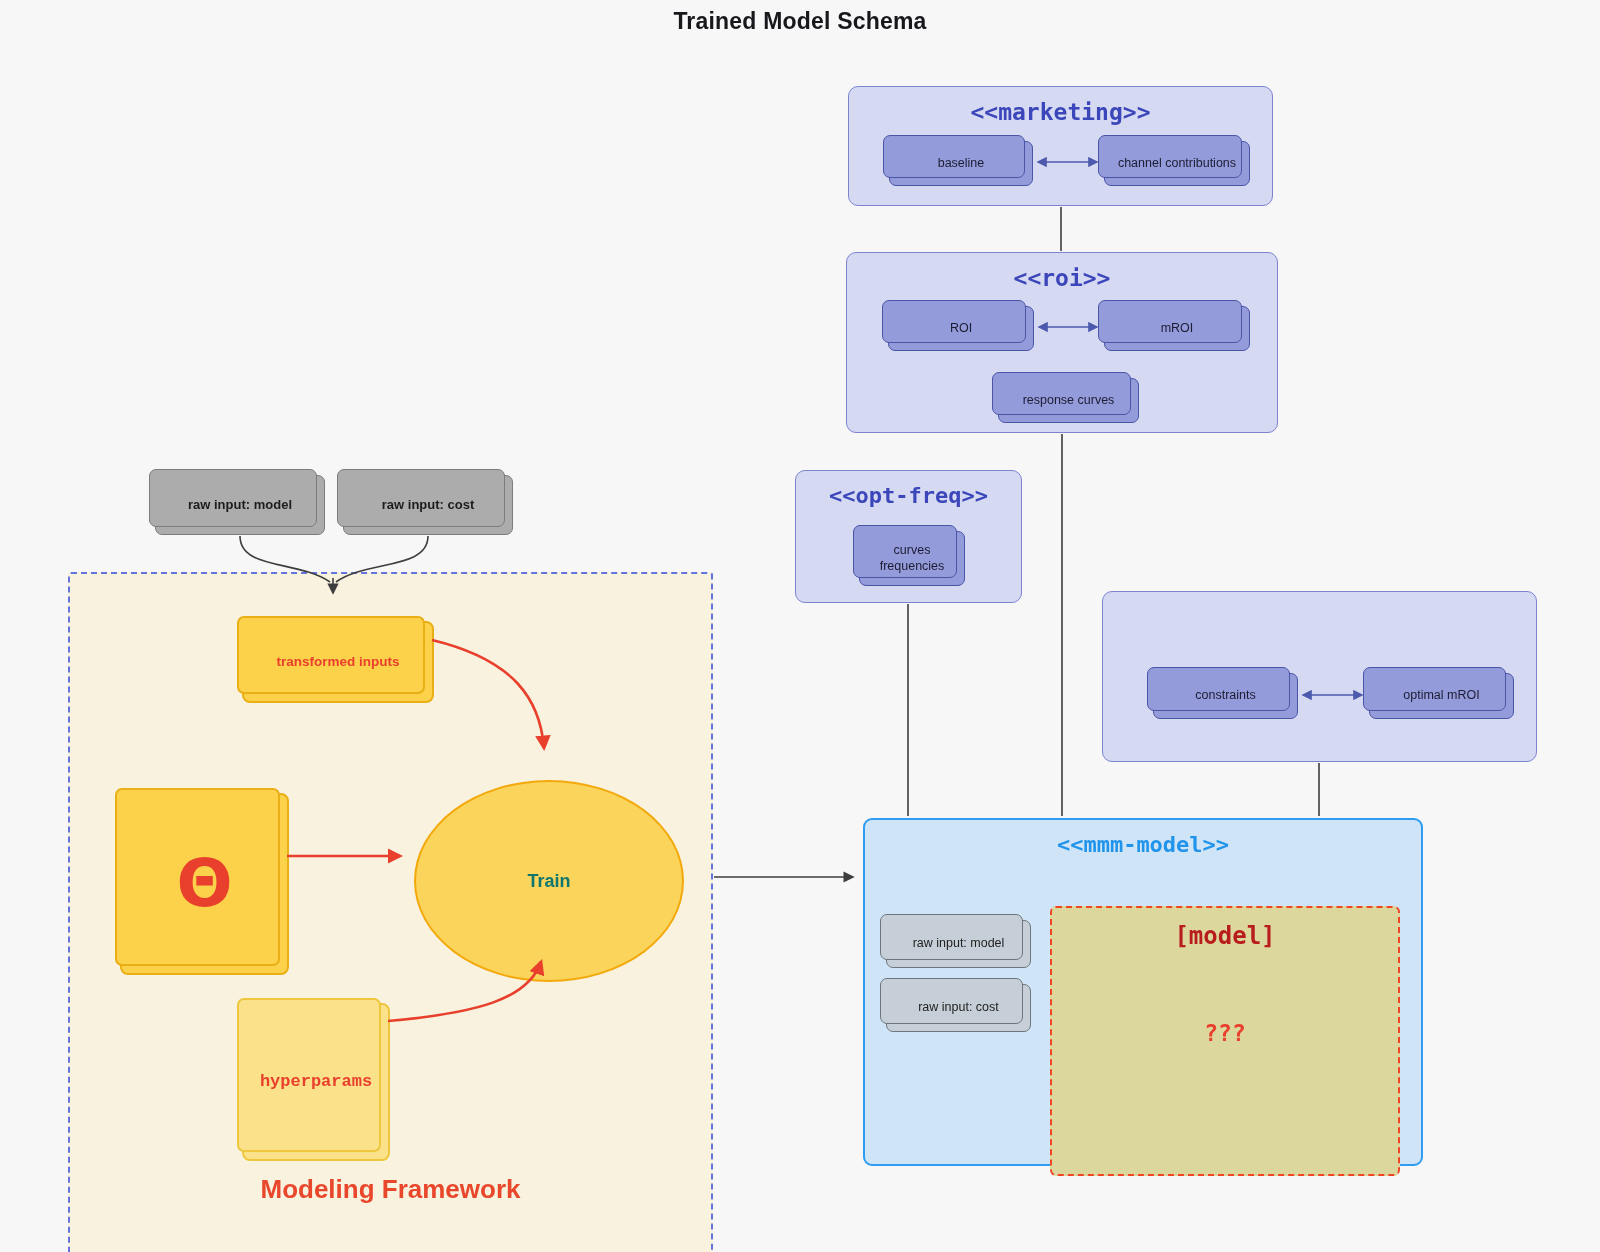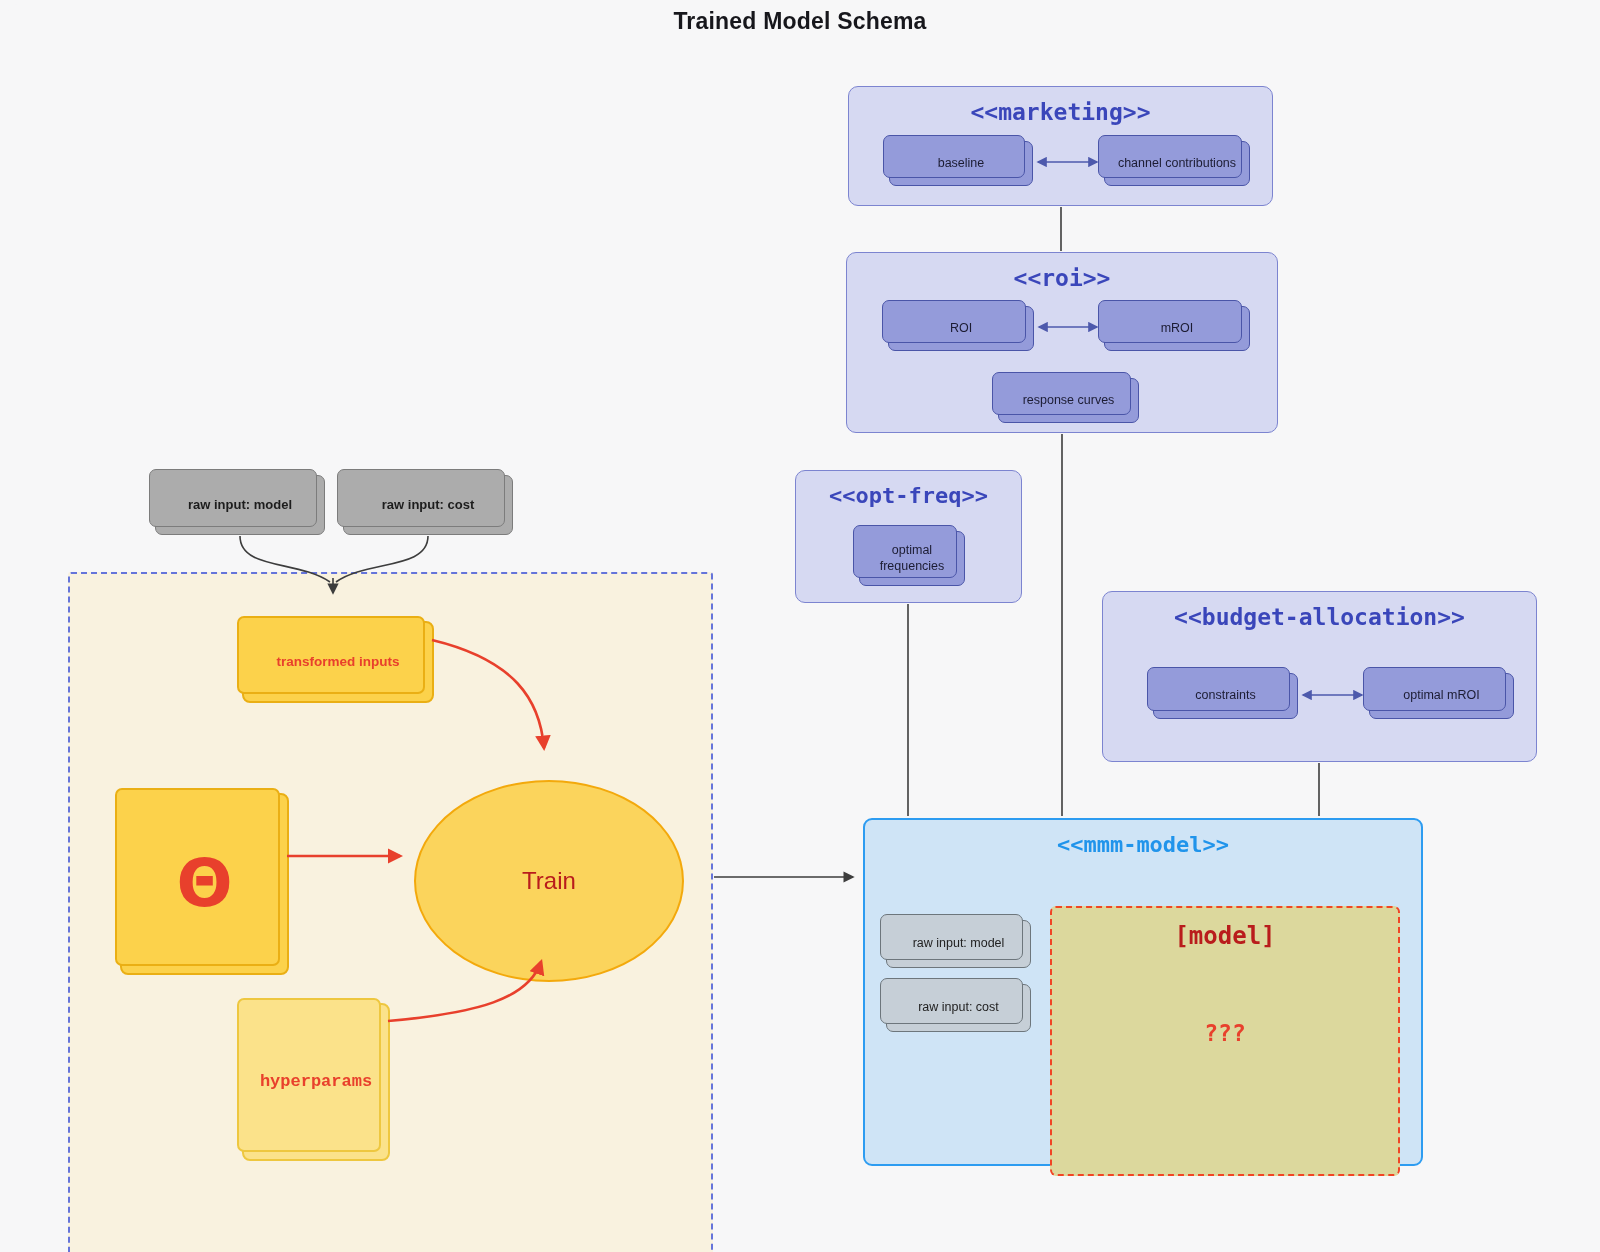--- a/index.html
+++ b/index.html
@@ -29,21 +29,21 @@
   .red-t{color:#e8402c;}
   .mono{font-family:Liberation Mono, monospace;}
 
   
   .framework{position:absolute;left:68px;top:572px;width:645px;height:802px;box-sizing:border-box;
              background:#f9f2df;border:2px dashed #6574da;border-radius:3px;}
   .framework-label{position:absolute;top:600px;left:0;width:100%;text-align:center;
              font-size:26px;font-weight:bold;color:#e8472c;}
   .train{position:absolute;left:344px;top:206px;width:266px;height:198px;border-radius:50%;
          background:#fbd45c;border:2px solid #f3a90c;display:flex;align-items:center;justify-content:center;
-         font-size:24px;font-weight:normal;color:#b91c1c;}
+         font-size:18px;font-weight:bold;color:#0f766e;}
   .theta-glyph{font-family:"DejaVu Sans", sans-serif;font-size:66px;font-weight:bold;color:#e8402c;}
 
   
   .model-dashed{position:absolute;left:185px;top:86px;width:350px;height:270px;box-sizing:border-box;
                 background:#dcd89d;border:2.5px dashed #f14425;border-radius:6px;}
   .model-title{position:absolute;top:14px;left:0;width:100%;text-align:center;
                font-family:"DejaVu Sans Mono", monospace;font-size:24px;font-weight:bold;color:#b91c1c;}
   .model-unknown{position:absolute;top:112px;left:0;width:100%;text-align:center;
                font-family:"DejaVu Sans Mono", monospace;font-size:23px;font-weight:bold;color:#e8402c;}
 
@@ -64,25 +64,24 @@
   </section>
 
   <section class="container purple" style="left:848px;top:86px;width:425px;height:120px;">
     <div class="stereo">&lt;&lt;marketing&gt;&gt;</div>
     <div class="scard pcard" style="left:40px;top:54px;width:144px;height:45px;">baseline</div>
     <div class="scard pcard" style="left:255px;top:54px;width:146px;height:45px;">channel contributions</div>
   </section>
 
   <section class="container purple" style="left:795px;top:470px;width:227px;height:133px;">
     <div class="stereo" style="font-size:22px;">&lt;&lt;opt-freq&gt;&gt;</div>
-    <div class="scard pcard" style="left:63px;top:60px;width:106px;height:55px;padding:0 6px;">optimal frequencies</div>
+    <div class="scard pcard" style="left:63px;top:60px;width:106px;height:55px;padding:0 6px;">curves frequencies</div>
   </section>
 
   <section class="container purple" style="left:1102px;top:591px;width:435px;height:171px;">
-    <div class="stereo">&lt;&lt;budget-allocation&gt;&gt;</div>
     <div class="scard pcard" style="left:50px;top:81px;width:145px;height:46px;">constraints</div>
     <div class="scard pcard" style="left:266px;top:81px;width:145px;height:46px;">optimal mROI</div>
   </section>
 
   <section class="container blue" style="left:863px;top:818px;width:560px;height:348px;">
     <div class="stereo blue-t">&lt;&lt;mmm-model&gt;&gt;</div>
     <div class="scard gcard-light" style="left:21px;top:100px;width:145px;height:48px;">raw input: model</div>
     <div class="scard gcard-light" style="left:21px;top:164px;width:145px;height:48px;">raw input: cost</div>
     <div class="model-dashed">
       <div class="model-title">[model]</div>
@@ -93,20 +92,21 @@
   <div class="scard gcard-dark" style="left:155px;top:475px;width:170px;height:60px;">raw input: model</div>
   <div class="scard gcard-dark" style="left:343px;top:475px;width:170px;height:60px;">raw input: cost</div>
 
   <section class="framework">
     <div class="scard ycard red-t" style="left:172px;top:47px;width:192px;height:82px;font-size:13.5px;font-weight:bold;">transformed inputs</div>
     <div class="scard ycard" style="left:50px;top:219px;width:169px;height:182px;">
       <span class="theta-glyph">Θ</span>
     </div>
     <div class="train">Train</div>
     <div class="scard ycard-light red-t mono" style="left:172px;top:429px;width:148px;height:158px;font-size:17px;font-weight:bold;">hyperparams</div>
+    <div class="framework-label">Modeling Framework</div>
   </section>
 
   <svg class="wires" width="1600" height="1252" viewBox="0 0 1600 1252">
     <defs>
       <marker id="ah-dark" viewBox="0 0 10 10" refX="8.5" refY="5" markerWidth="7" markerHeight="7" orient="auto-start-reverse">
         <path d="M0,0 L10,5 L0,10 z" fill="#3d3d3d"></path>
       </marker>
       <marker id="ah-purple" viewBox="0 0 10 10" refX="8.5" refY="5" markerWidth="6.5" markerHeight="6.5" orient="auto-start-reverse">
         <path d="M0,0 L10,5 L0,10 z" fill="#4d59ac"></path>
       </marker>

